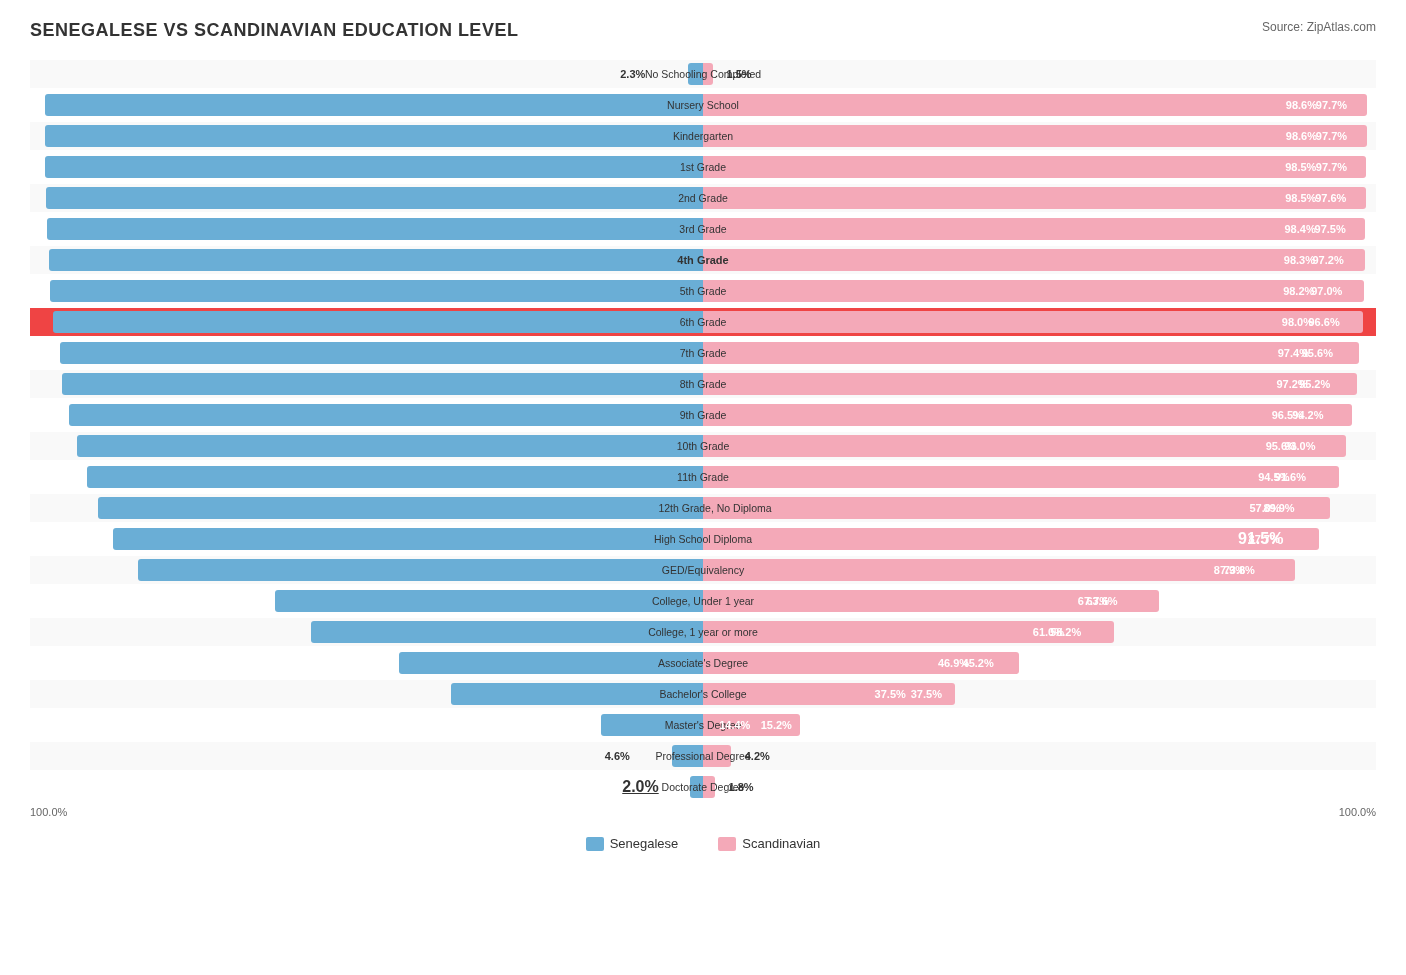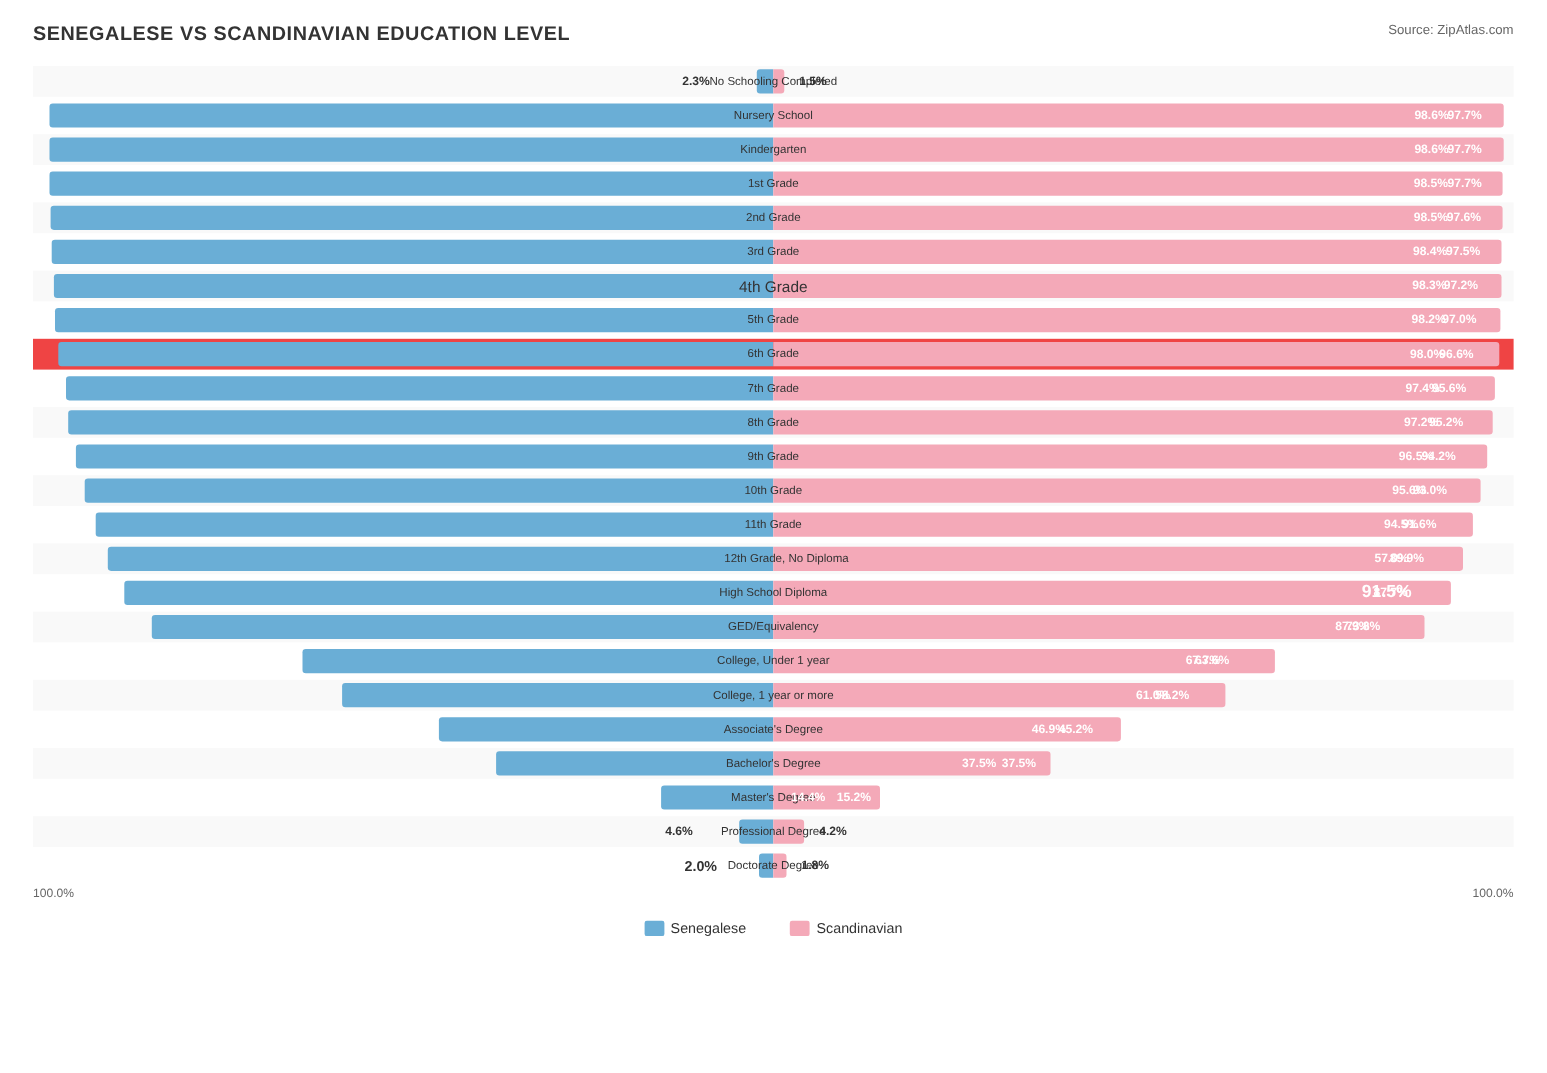--- a/index.html
+++ b/index.html
@@ -150,21 +150,21 @@
       <div class="row-wrapper" style="background: rgb(255, 255, 255);">
         <div class="left-bar" style="width: 48.75%; height: 22px; top: 3px; background: rgb(106, 174, 214); border-radius: 3px 0px 0px 3px;"></div>
         <div class="right-bar" style="width: 49.2%; height: 22px; top: 3px; background: rgb(244, 169, 184); border-radius: 0px 3px 3px 0px;"></div>
         <div class="row-label" style="font-size: 10.5px; color: rgb(51, 51, 51); z-index: 10;">3rd Grade</div>
         <div style="position: absolute; top: 50%; transform: translateY(-50%); font-size: 11px; font-weight: bold; white-space: nowrap; z-index: 15; right: 2.25%; color: rgb(255, 255, 255);">97.5%</div>
         <div style="position: absolute; top: 50%; transform: translateY(-50%); font-size: 11px; font-weight: bold; white-space: nowrap; z-index: 15; left: 93.2%; color: rgb(255, 255, 255);">98.4%</div>
       </div>
       <div class="row-wrapper" style="background: rgb(249, 249, 249);">
         <div class="left-bar" style="width: 48.6%; height: 22px; top: 3px; background: rgb(106, 174, 214); border-radius: 3px 0px 0px 3px;"></div>
         <div class="right-bar" style="width: 49.15%; height: 22px; top: 3px; background: rgb(244, 169, 184); border-radius: 0px 3px 3px 0px;"></div>
-        <div class="row-label" style="font-size: 14px; color: rgb(51, 51, 51); z-index: 10;">4th Grade</div>
+        <div class="row-label" style="font-size: 11px; color: rgb(51, 51, 51); z-index: 10; font-weight: bold;">4th Grade</div>
         <div style="position: absolute; top: 50%; transform: translateY(-50%); font-size: 11px; font-weight: bold; white-space: nowrap; z-index: 15; right: 2.4%; color: rgb(255, 255, 255);">97.2%</div>
         <div style="position: absolute; top: 50%; transform: translateY(-50%); font-size: 11px; font-weight: bold; white-space: nowrap; z-index: 15; left: 93.15%; color: rgb(255, 255, 255);">98.3%</div>
       </div>
       <div class="row-wrapper" style="background: rgb(255, 255, 255);">
         <div class="left-bar" style="width: 48.5%; height: 22px; top: 3px; background: rgb(106, 174, 214); border-radius: 3px 0px 0px 3px;"></div>
         <div class="right-bar" style="width: 49.1%; height: 22px; top: 3px; background: rgb(244, 169, 184); border-radius: 0px 3px 3px 0px;"></div>
         <div class="row-label" style="font-size: 10.5px; color: rgb(51, 51, 51); z-index: 10;">5th Grade</div>
         <div style="position: absolute; top: 50%; transform: translateY(-50%); font-size: 11px; font-weight: bold; white-space: nowrap; z-index: 15; right: 2.5%; color: rgb(255, 255, 255); text-align: right;">97.0%</div>
         <div style="position: absolute; top: 50%; transform: translateY(-50%); font-size: 11px; font-weight: bold; white-space: nowrap; z-index: 15; left: 93.1%; color: rgb(255, 255, 255);">98.2%</div>
       </div>
@@ -248,21 +248,21 @@
       <div class="row-wrapper" style="background: rgb(255, 255, 255);">
         <div class="left-bar" style="width: 22.6%; height: 22px; top: 3px; background: rgb(106, 174, 214); border-radius: 3px 0px 0px 3px;"></div>
         <div class="right-bar" style="width: 23.45%; height: 22px; top: 3px; background: rgb(244, 169, 184); border-radius: 0px 3px 3px 0px;"></div>
         <div class="row-label" style="font-size: 10.5px; color: rgb(51, 51, 51); z-index: 10;">Associate's Degree</div>
         <div style="position: absolute; top: 50%; transform: translateY(-50%); font-size: 11px; font-weight: bold; white-space: nowrap; z-index: 15; right: 28.4%; color: rgb(255, 255, 255);">45.2%</div>
         <div style="position: absolute; top: 50%; transform: translateY(-50%); font-size: 11px; font-weight: bold; white-space: nowrap; z-index: 15; left: 67.45%; color: rgb(255, 255, 255);">46.9%</div>
       </div>
       <div class="row-wrapper" style="background: rgb(249, 249, 249);">
         <div class="left-bar" style="width: 18.75%; height: 22px; top: 3px; background: rgb(106, 174, 214); border-radius: 3px 0px 0px 3px;"></div>
         <div class="right-bar" style="width: 18.75%; height: 22px; top: 3px; background: rgb(244, 169, 184); border-radius: 0px 3px 3px 0px;"></div>
-        <div class="row-label" style="font-size: 10.5px; color: rgb(51, 51, 51); z-index: 10;">Bachelor's Degree</div>
+        <div class="row-label" style="font-size: 10.5px; color: rgb(51, 51, 51); z-index: 10;">Bachelor's College</div>
         <div style="position: absolute; top: 50%; transform: translateY(-50%); font-size: 11px; font-weight: bold; white-space: nowrap; z-index: 15; right: 32.25%; color: rgb(255, 255, 255);">37.5%</div>
         <div style="position: absolute; top: 50%; transform: translateY(-50%); font-size: 11px; font-weight: bold; white-space: nowrap; z-index: 15; left: 62.75%; color: rgb(255, 255, 255);">37.5%</div>
       </div>
       <div class="row-wrapper" style="background: rgb(255, 255, 255);">
         <div class="left-bar" style="width: 7.6%; height: 22px; top: 3px; background: rgb(106, 174, 214); border-radius: 3px 0px 0px 3px;"></div>
         <div class="right-bar" style="width: 7.2%; height: 22px; top: 3px; background: rgb(244, 169, 184); border-radius: 0px 3px 3px 0px;"></div>
         <div class="row-label" style="font-size: 10.5px; color: rgb(51, 51, 51); z-index: 10;">Master's Degree</div>
         <div style="position: absolute; top: 50%; transform: translateY(-50%); font-size: 11px; font-weight: bold; white-space: nowrap; z-index: 15; right: 43.4%; color: rgb(255, 255, 255);">15.2%</div>
         <div style="position: absolute; top: 50%; transform: translateY(-50%); font-size: 11px; font-weight: bold; white-space: nowrap; z-index: 15; left: 51.2%; color: rgb(255, 255, 255);">14.4%</div>
       </div>
@@ -270,21 +270,21 @@
         <div class="left-bar" style="width: 2.3%; height: 22px; top: 3px; background: rgb(106, 174, 214); border-radius: 3px 0px 0px 3px;"></div>
         <div class="right-bar" style="width: 2.1%; height: 22px; top: 3px; background: rgb(244, 169, 184); border-radius: 0px 3px 3px 0px;"></div>
         <div class="row-label" style="font-size: 10.5px; color: rgb(51, 51, 51); z-index: 10;">Professional Degree</div>
         <div style="position: absolute; top: 50%; transform: translateY(-50%); font-size: 11px; font-weight: bold; white-space: nowrap; z-index: 15; color: rgb(51, 51, 51); left: 42.7%;">4.6%</div>
         <div style="position: absolute; top: 50%; transform: translateY(-50%); font-size: 11px; font-weight: bold; white-space: nowrap; z-index: 15; left: 53.1%; color: rgb(51, 51, 51);">4.2%</div>
       </div>
       <div class="row-wrapper" style="background: rgb(255, 255, 255);">
         <div class="left-bar" style="width: 1%; height: 22px; top: 3px; background: rgb(106, 174, 214); border-radius: 3px 0px 0px 3px;"></div>
         <div class="right-bar" style="width: 0.9%; height: 22px; top: 3px; background: rgb(244, 169, 184); border-radius: 0px 3px 3px 0px;"></div>
         <div class="row-label" style="font-size: 10.5px; color: rgb(51, 51, 51); z-index: 10;">Doctorate Degree</div>
-        <div style="position: absolute; top: 50%; transform: translateY(-50%); font-size: 13px; font-weight: bold; white-space: nowrap; z-index: 15; color: rgb(51, 51, 51); left: 44%;">2.0%</div>
+        <div style="position: absolute; top: 50%; transform: translateY(-50%); font-size: 16px; font-weight: bold; white-space: nowrap; z-index: 15; color: rgb(51, 51, 51); left: 44%; text-decoration: underline;">2.0%</div>
         <div style="position: absolute; top: 50%; transform: translateY(-50%); font-size: 11px; font-weight: bold; white-space: nowrap; z-index: 15; left: 51.9%; color: rgb(51, 51, 51);">1.8%</div>
       </div>
     </div>
 
   <div class="axis-row">
     <span>100.0%</span>
     <span>100.0%</span>
   </div>
 
   <div class="legend">

